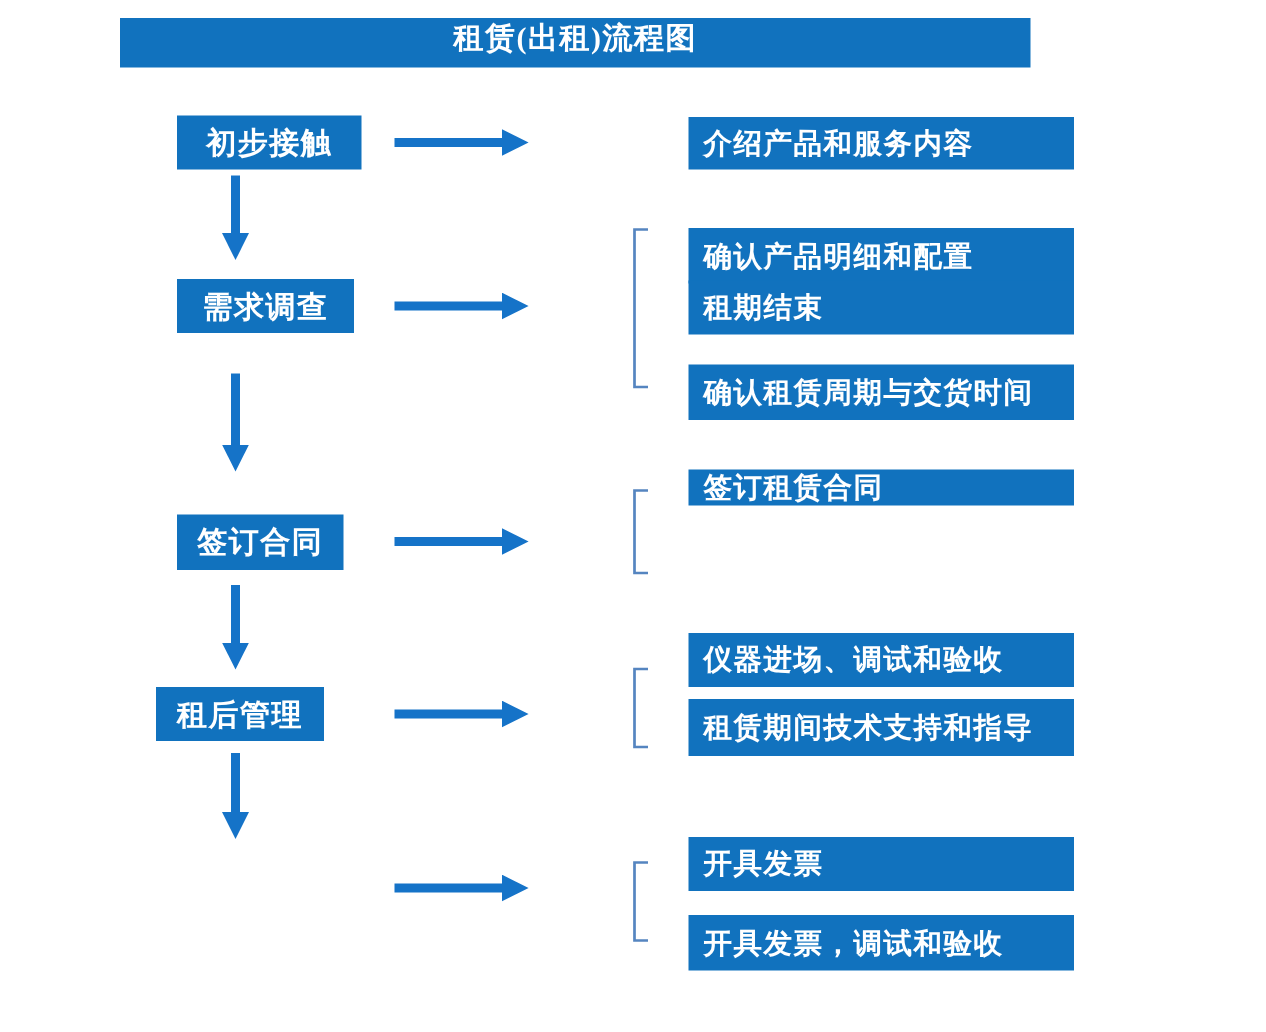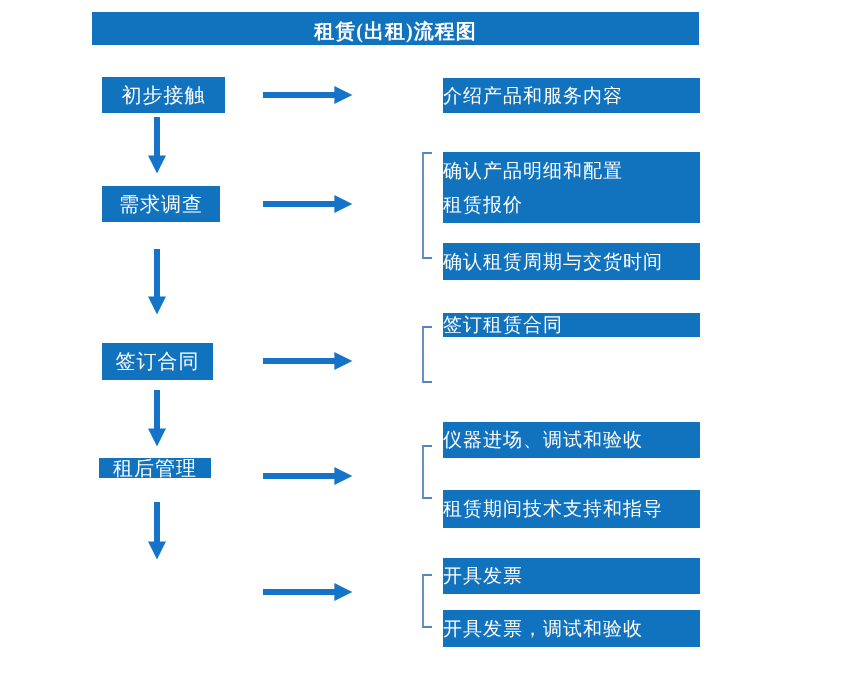--- a/index.html
+++ b/index.html
@@ -12,42 +12,43 @@
   *{margin:0;padding:0;box-sizing:border-box;}
   html,body{background:#fff;}
   body{font-family:"Liberation Serif","DejaVu Serif",serif;}
   .canvas{
     position:relative;
     width:844px;height:688px;
     background:var(--bg);
     overflow:hidden;
   }
   .title-bar{
-    position:absolute;left:92px;top:12px;width:607px;height:33px;
+    position:absolute;left:80px;top:12px;width:607px;height:33px;
     background:var(--box-blue);
-    display:flex;align-items:flex-end;justify-content:center;
+    display:flex;align-items:flex-start;justify-content:center;
   }
   .title-bar span{
     color:var(--text-white);
     font-size:20px;font-weight:bold;letter-spacing:1px;
   }
   .box{
     position:absolute;
     background:var(--box-blue);
     color:var(--text-white);
-    font-weight:normal;
-    display:flex;align-items:center;
+    font-weight:bold;
+    display:flex;align-items:center;margin-left:16px;
   }
   .left-box{
     justify-content:center;
     font-size:20px;
     letter-spacing:1px;
   }
   .right-box{
     justify-content:flex-start;
+    padding-left:10px;
     font-size:19px;
     letter-spacing:1px;
     width:257px;height:36px;left:443px;
   }
   svg.overlay{
     position:absolute;left:0;top:0;
     pointer-events:none;
   }
   .arrow-line{stroke:var(--arrow-blue);stroke-width:6;}
   .bracket{stroke:var(--bracket-blue);stroke-width:1.8;fill:none;}
@@ -57,32 +58,32 @@
 
 <div class="canvas">
 
   <div class="title-bar">
     <span>租赁(出租)流程图</span>
   </div>
 
   <div class="box left-box" style="left:102px;top:77px;width:123px;height:36px">初步接触</div>
   <div class="box left-box" style="left:102px;top:186px;width:118px;height:36px">需求调查</div>
   <div class="box left-box" style="left:102px;top:343px;width:111px;height:37px">签订合同</div>
-  <div class="box left-box" style="left:99px;top:458px;width:112px;height:20px">租后管理</div>
+  <div class="box left-box" style="left:88px;top:458px;width:112px;height:36px">租后管理</div>
 
   <div class="box right-box" style="top:78px;height:35px">介绍产品和服务内容</div>
 
   <div class="box right-box" style="top:152px;height:37px">确认产品明细和配置</div>
-  <div class="box right-box" style="top:187px;height:36px">租赁报价</div>
+  <div class="box right-box" style="top:187px;height:36px">租期结束</div>
   <div class="box right-box" style="top:243px;height:37px">确认租赁周期与交货时间</div>
 
   <div class="box right-box" style="top:313px;height:24px">签订租赁合同</div>
 
   <div class="box right-box" style="top:422px;height:36px">仪器进场、调试和验收</div>
-  <div class="box right-box" style="top:490px;height:38px">租赁期间技术支持和指导</div>
+  <div class="box right-box" style="top:466px;height:38px">租赁期间技术支持和指导</div>
 
   <div class="box right-box" style="top:558px;height:36px">开具发票</div>
   <div class="box right-box" style="top:610px;height:37px">开具发票，调试和验收</div>
 
   <svg class="overlay" width="844" height="688" viewBox="0 0 844 688">
     <defs>
       <marker id="ah" markerWidth="3.2" markerHeight="3" refX="0.1" refY="1.5" orient="auto">
         <path d="M0,0 L3,1.5 L0,3 Z" fill="#1573c8"></path>
       </marker>
     </defs>

